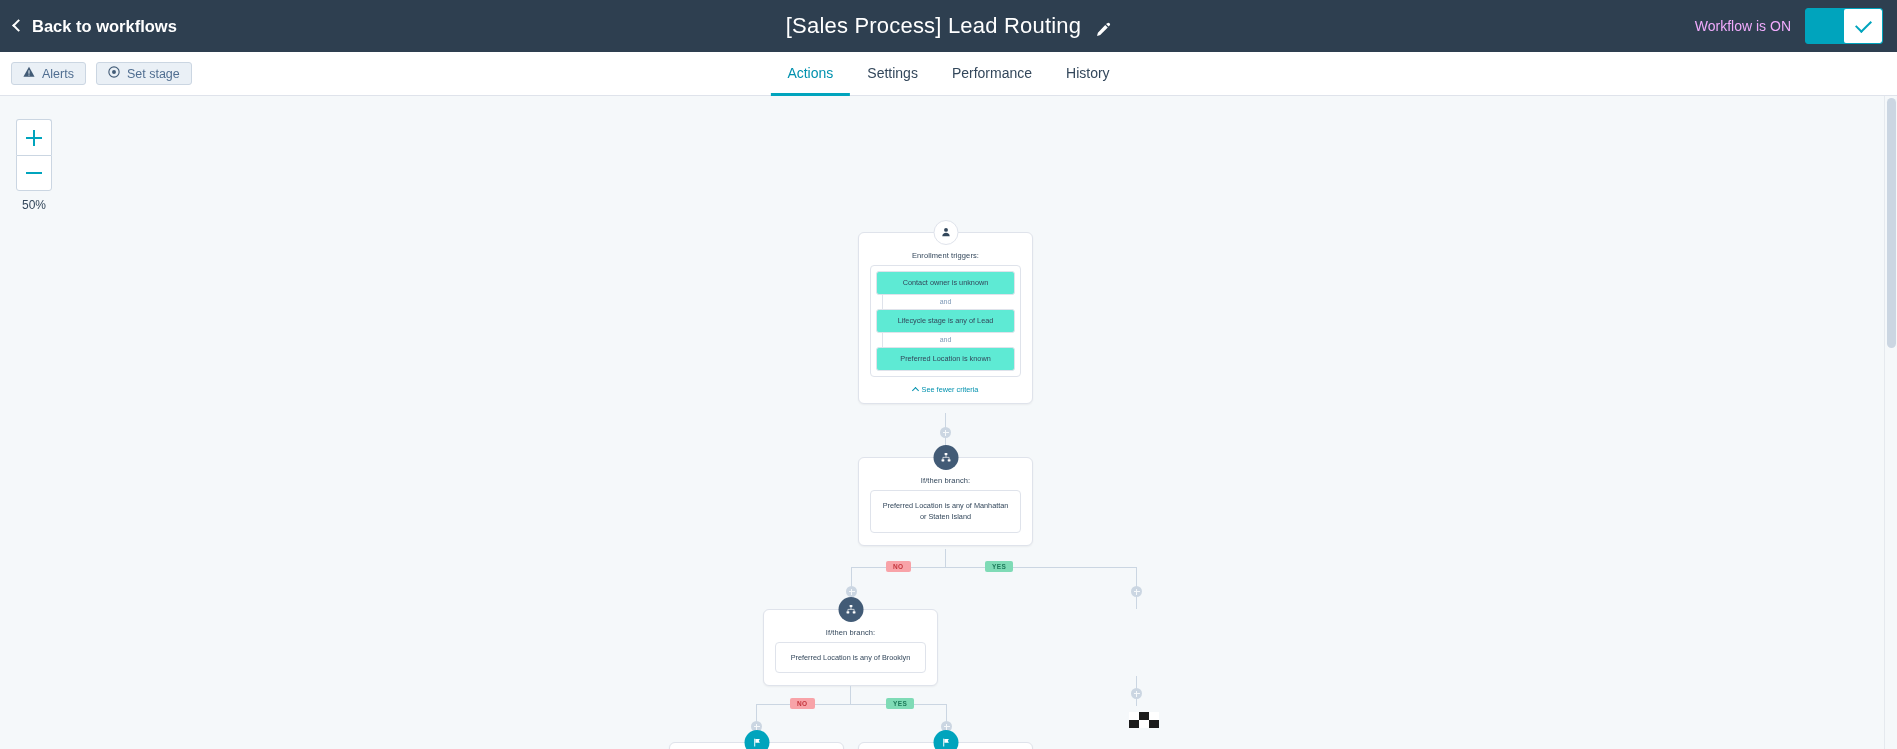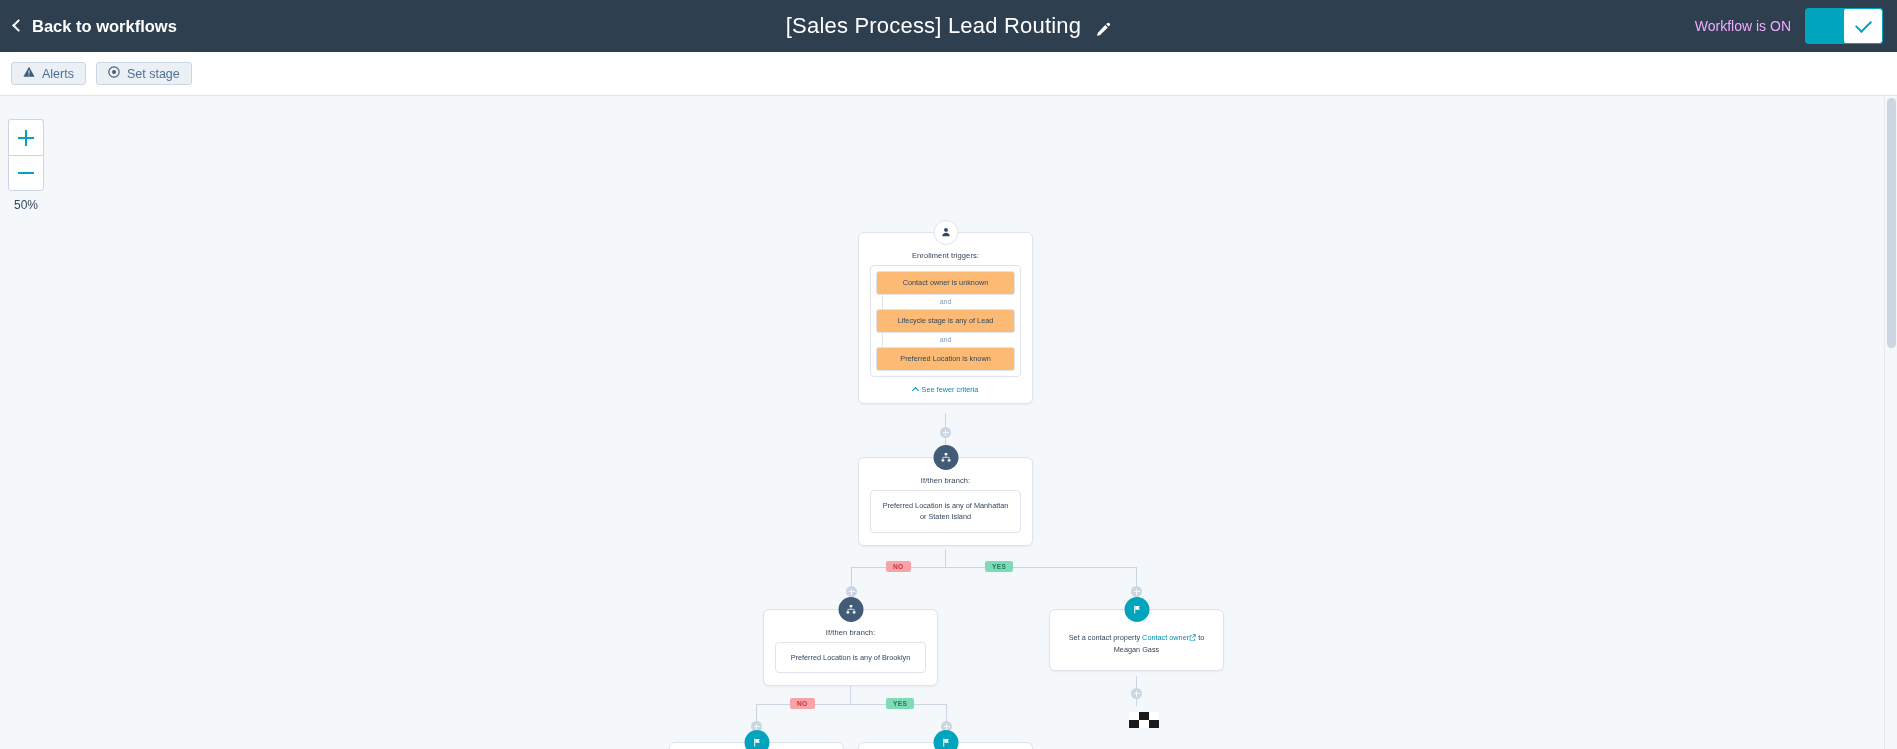--- a/index.html
+++ b/index.html
@@ -103,21 +103,21 @@
   .scrollbar-v {
     position: absolute; right: 0; top: 0; width: 13px; height: 653px;
     background: #f5f8fa; border-left: 1px solid #e5e9ee;
   }
   .scrollbar-thumb {
     position: absolute; top: 2px; left: 2px; width: 9px; height: 250px;
     background: #cbd6e2; border-radius: 5px;
   }
 
   
-  .zoomctl { position: absolute; left: 8px; top: 23px; width: 27px; }
+  .zoomctl { position: absolute; left: 16px; top: 23px; width: 27px; }
   .zoom-btn {
     width: 36px; height: 36px; background: #fff;
     border: 1px solid #cbd6e2;
     display: flex; align-items: center; justify-content: center;
     cursor: pointer; color: #00a4bd;
   }
   .zoom-btn.plus { border-radius: 3px 3px 0 0; border-bottom: none; }
   .zoom-btn.minus { border-radius: 0 0 3px 3px; }
   .zoom-plus-glyph { position: relative; width: 16px; height: 16px; }
   .zoom-plus-glyph:before, .zoom-plus-glyph:after {
@@ -155,21 +155,21 @@
     letter-spacing: .1px;
   }
   .crit-wrap {
     margin: 0 11px 0 11px;
     border: 1px solid #dfe3eb; border-radius: 4px;
     padding: 5px 5px;
   }
   .crit {
     border: 1px solid #dfe3eb; border-radius: 3px;
     padding: 6px 4px; font-size: 7.3px; color: #33475b;
-    background: #fdba74; line-height: 1.35;
+    background: #5eead4; line-height: 1.35;
   }
   .and-lbl { font-size: 7px; color: #7c98b6; padding: 3.5px 0; position: relative; }
   .and-lbl:before {
     content:""; position: absolute; left: 6px; top: 0; bottom: 0; width: 1px; background: #dfe3eb;
   }
   .see-fewer {
     font-size: 7.3px; color: #0091ae; padding: 8px 0 9px 0;
     display: flex; align-items: center; justify-content: center; gap: 4px;
     cursor: pointer;
   }
@@ -262,20 +262,34 @@
       <span>
         <svg viewBox="0 0 14 14" width="12" height="12">
           <circle cx="7" cy="7" r="6" fill="none" stroke="#425b76" stroke-width="1.3"></circle>
           <circle cx="7" cy="7" r="2.3" fill="#425b76"></circle>
         </svg>
       </span>
       <span>Set stage</span>
     </div>
   </div>
 
+  <div class="tabs">
+    <div class="tab active">
+      <span>Actions</span>
+    </div>
+    <div class="tab">
+      <span>Settings</span>
+    </div>
+    <div class="tab">
+      <span>Performance</span>
+    </div>
+    <div class="tab">
+      <span>History</span>
+    </div>
+  </div>
 
 </div>
 
 <div class="canvas">
 
   <div class="zoomctl">
     <div class="zoom-btn plus">
       <span class="zoom-plus-glyph"></span>
     </div>
     <div class="zoom-btn minus">
@@ -325,37 +339,20 @@
   <div class="hline" style="left:851px; top:471px; width:286px;"></div>
 
   <div class="badge badge-no" style="left:886px; top:465px;">NO</div>
   <div class="vline" style="left:851px; top:471px; height:42px;"></div>
   <div class="plus-node" style="left:846px; top:490px;"></div>
 
   <div class="badge badge-yes" style="left:985px; top:465px;">YES</div>
   <div class="vline" style="left:1136px; top:471px; height:42px;"></div>
   <div class="plus-node" style="left:1131px; top:490px;"></div>
 
-  <div class="node" style="left:1049px; top:513px; width:175px;">
-    <div class="node-icon icon-action">
-      <svg viewBox="0 0 16 16" width="11" height="11">
-        <rect x="4" y="2.4" width="1.4" height="11.4" fill="#fff"></rect>
-        <path d="M5.6 2.8h6.6L10.6 5.6l1.6 2.8H5.6V2.8z" fill="#fff"></path>
-      </svg>
-    </div>
-    <div class="action-text">
-      <span>Set a contact property</span>
-      <span class="prop-link">Contact owner</span><span class="ext-icon"><svg viewBox="0 0 10 10" width="7" height="7">
-            <path d="M1 2.2h3.2v1H2v5.6h5.6V6.6h1V9.8H1V2.2z" fill="#0091ae"></path>
-            <path d="M5.4.5H9.5v4.1h-1V2.2L5 5.7l-.7-.7 3.5-3.5H5.4v-1z" fill="#0091ae"></path>
-          </svg></span>
-      <span>to</span>
-      <span>Meagan Gass</span>
-    </div>
-  </div>
 
   <div class="vline" style="left:1136px; top:580px; height:30px;"></div>
   <div class="plus-node" style="left:1131px; top:592px;"></div>
   <div class="checkered" style="left:1129px; top:616px;">
     <div style="background:#ffffff"></div>
       <div style="background:#1a1a1a"></div>
       <div style="background:#ffffff"></div>
     <div style="background:#1a1a1a"></div>
       <div style="background:#ffffff"></div>
       <div style="background:#1a1a1a"></div>

